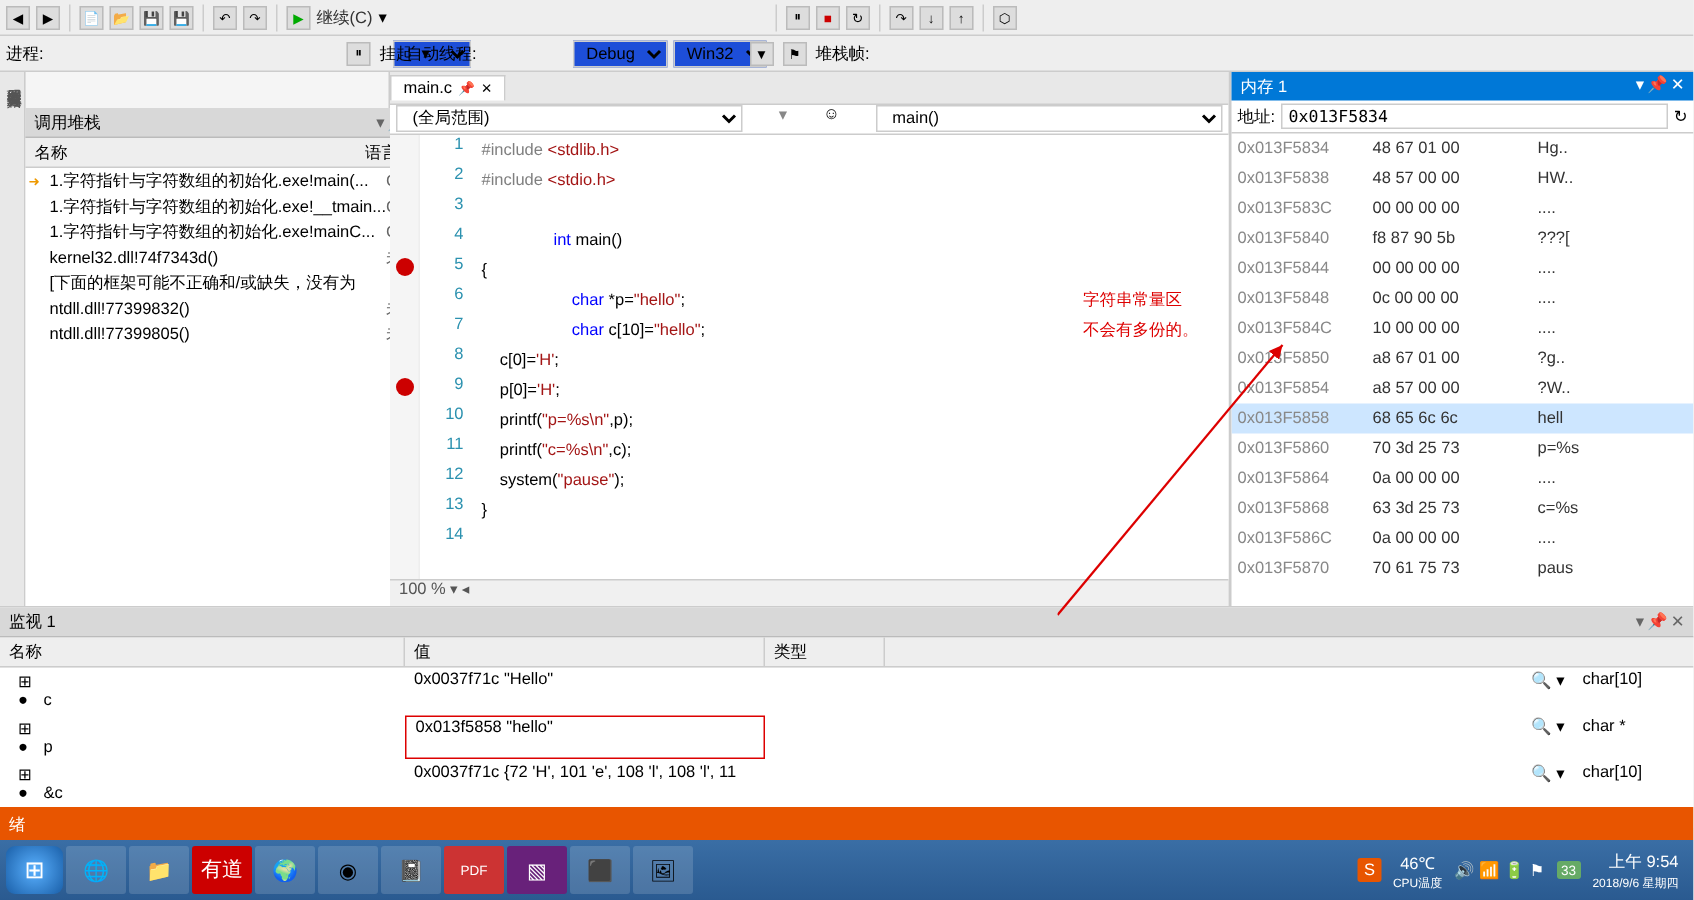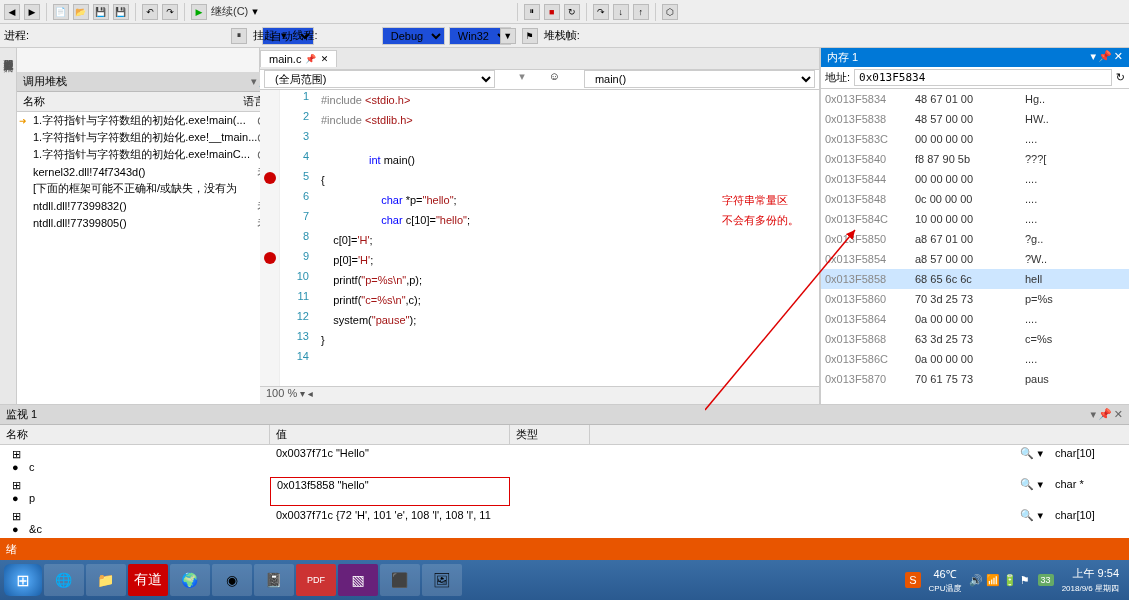--- a/index.html
+++ b/index.html
@@ -216,22 +216,22 @@
           <div>不会有多份的。</div>
         </div>
         <svg class="arrow-svg" style="left:390px;top:130px;width:160px;height:200px">
           <defs>
               <marker id="ah" markerWidth="8" markerHeight="8" refX="6" refY="3" orient="auto">
                 <path d="M0,0 L6,3 L0,6 Z" fill="#d00"></path>
               </marker>
             </defs>
           <line x1="0" y1="190" x2="150" y2="10" stroke="#d00" stroke-width="1.5" marker-end="url(#ah)"></line>
         </svg>
-      <div class="code-line"><span class="pp">#include</span> <span class="inc">&lt;stdio.h&gt;</span></div>
-          <div class="code-line"><span class="pp">#include</span> <span class="inc">&lt;stdlib.h&gt;</span></div>
+      <div class="code-line"><span class="pp">#include</span> <span class="inc">&lt;stdlib.h&gt;</span></div>
+          <div class="code-line"><span class="pp">#include</span> <span class="inc">&lt;stdio.h&gt;</span></div>
           <div class="code-line"></div>
           <div class="code-line"><span class="kw">int</span> main()</div>
           <div class="code-line">{</div>
           <div class="code-line">    <span class="kw">char</span> *p=<span class="str">"hello"</span>;</div>
           <div class="code-line">    <span class="kw">char</span> c[10]=<span class="str">"hello"</span>;</div>
           <div class="code-line">    c[0]=<span class="str">'H'</span>;</div>
           <div class="code-line">    p[0]=<span class="str">'H'</span>;</div>
           <div class="code-line">    printf(<span class="str">"p=%s\n"</span>,p);</div>
           <div class="code-line">    printf(<span class="str">"c=%s\n"</span>,c);</div>
           <div class="code-line">    system(<span class="str">"pause"</span>);</div>

